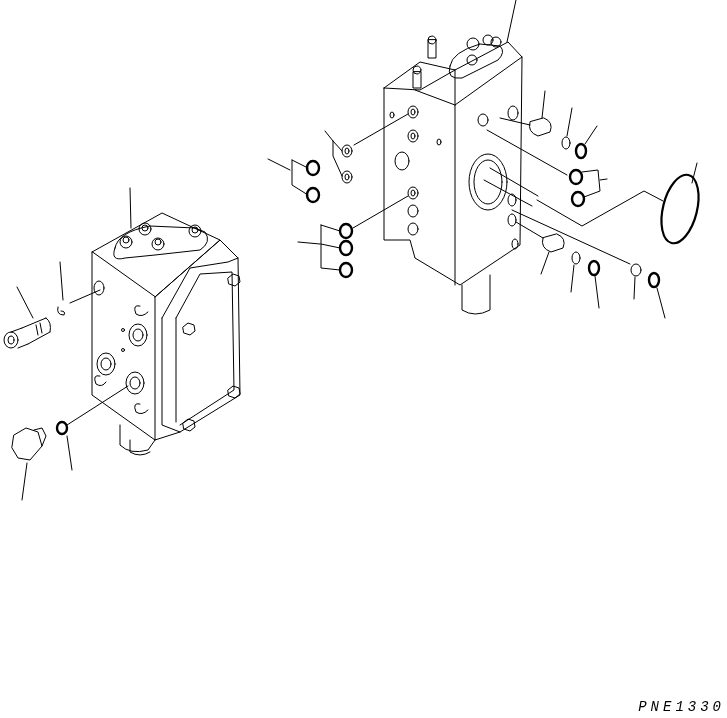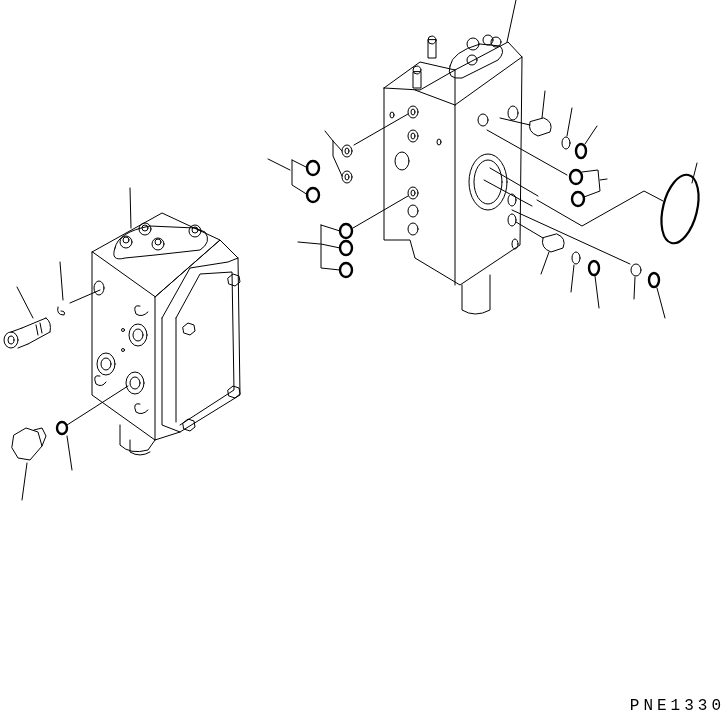--- a/index.html
+++ b/index.html
@@ -1,21 +1,21 @@
 <!DOCTYPE html>
 <html><head>
 <meta charset="utf-8">
 <style>
   html, body { margin: 0; padding: 0; background: #ffffff; }
   body { width: 727px; height: 718px; position: relative; overflow: hidden; font-family: "Liberation Mono", monospace; }
   #diagram { position: absolute; left: 0; top: 0; width: 727px; height: 718px; }
   #diagram * { fill: none; stroke: #000; stroke-width: 1; stroke-linejoin: round; stroke-linecap: round; }
   #diagram .thick { stroke-width: 2.2; }
   #diagram .oring { stroke-width: 2.4; }
-  .caption { position: absolute; right: 2px; bottom: 3px; font-size: 16px; letter-spacing: 4px; color: #000; }
+  .caption { position: absolute; right: 2px; bottom: 3px; font-size: 14px; letter-spacing: 4px; color: #000; font-style: italic; }
 </style>
 </head>
 <body>
 
 <svg id="diagram" viewBox="0 0 727 718" xmlns="http://www.w3.org/2000/svg">
 
   <g>
 
     <line x1="130" y1="188" x2="131" y2="228"></line>
 

